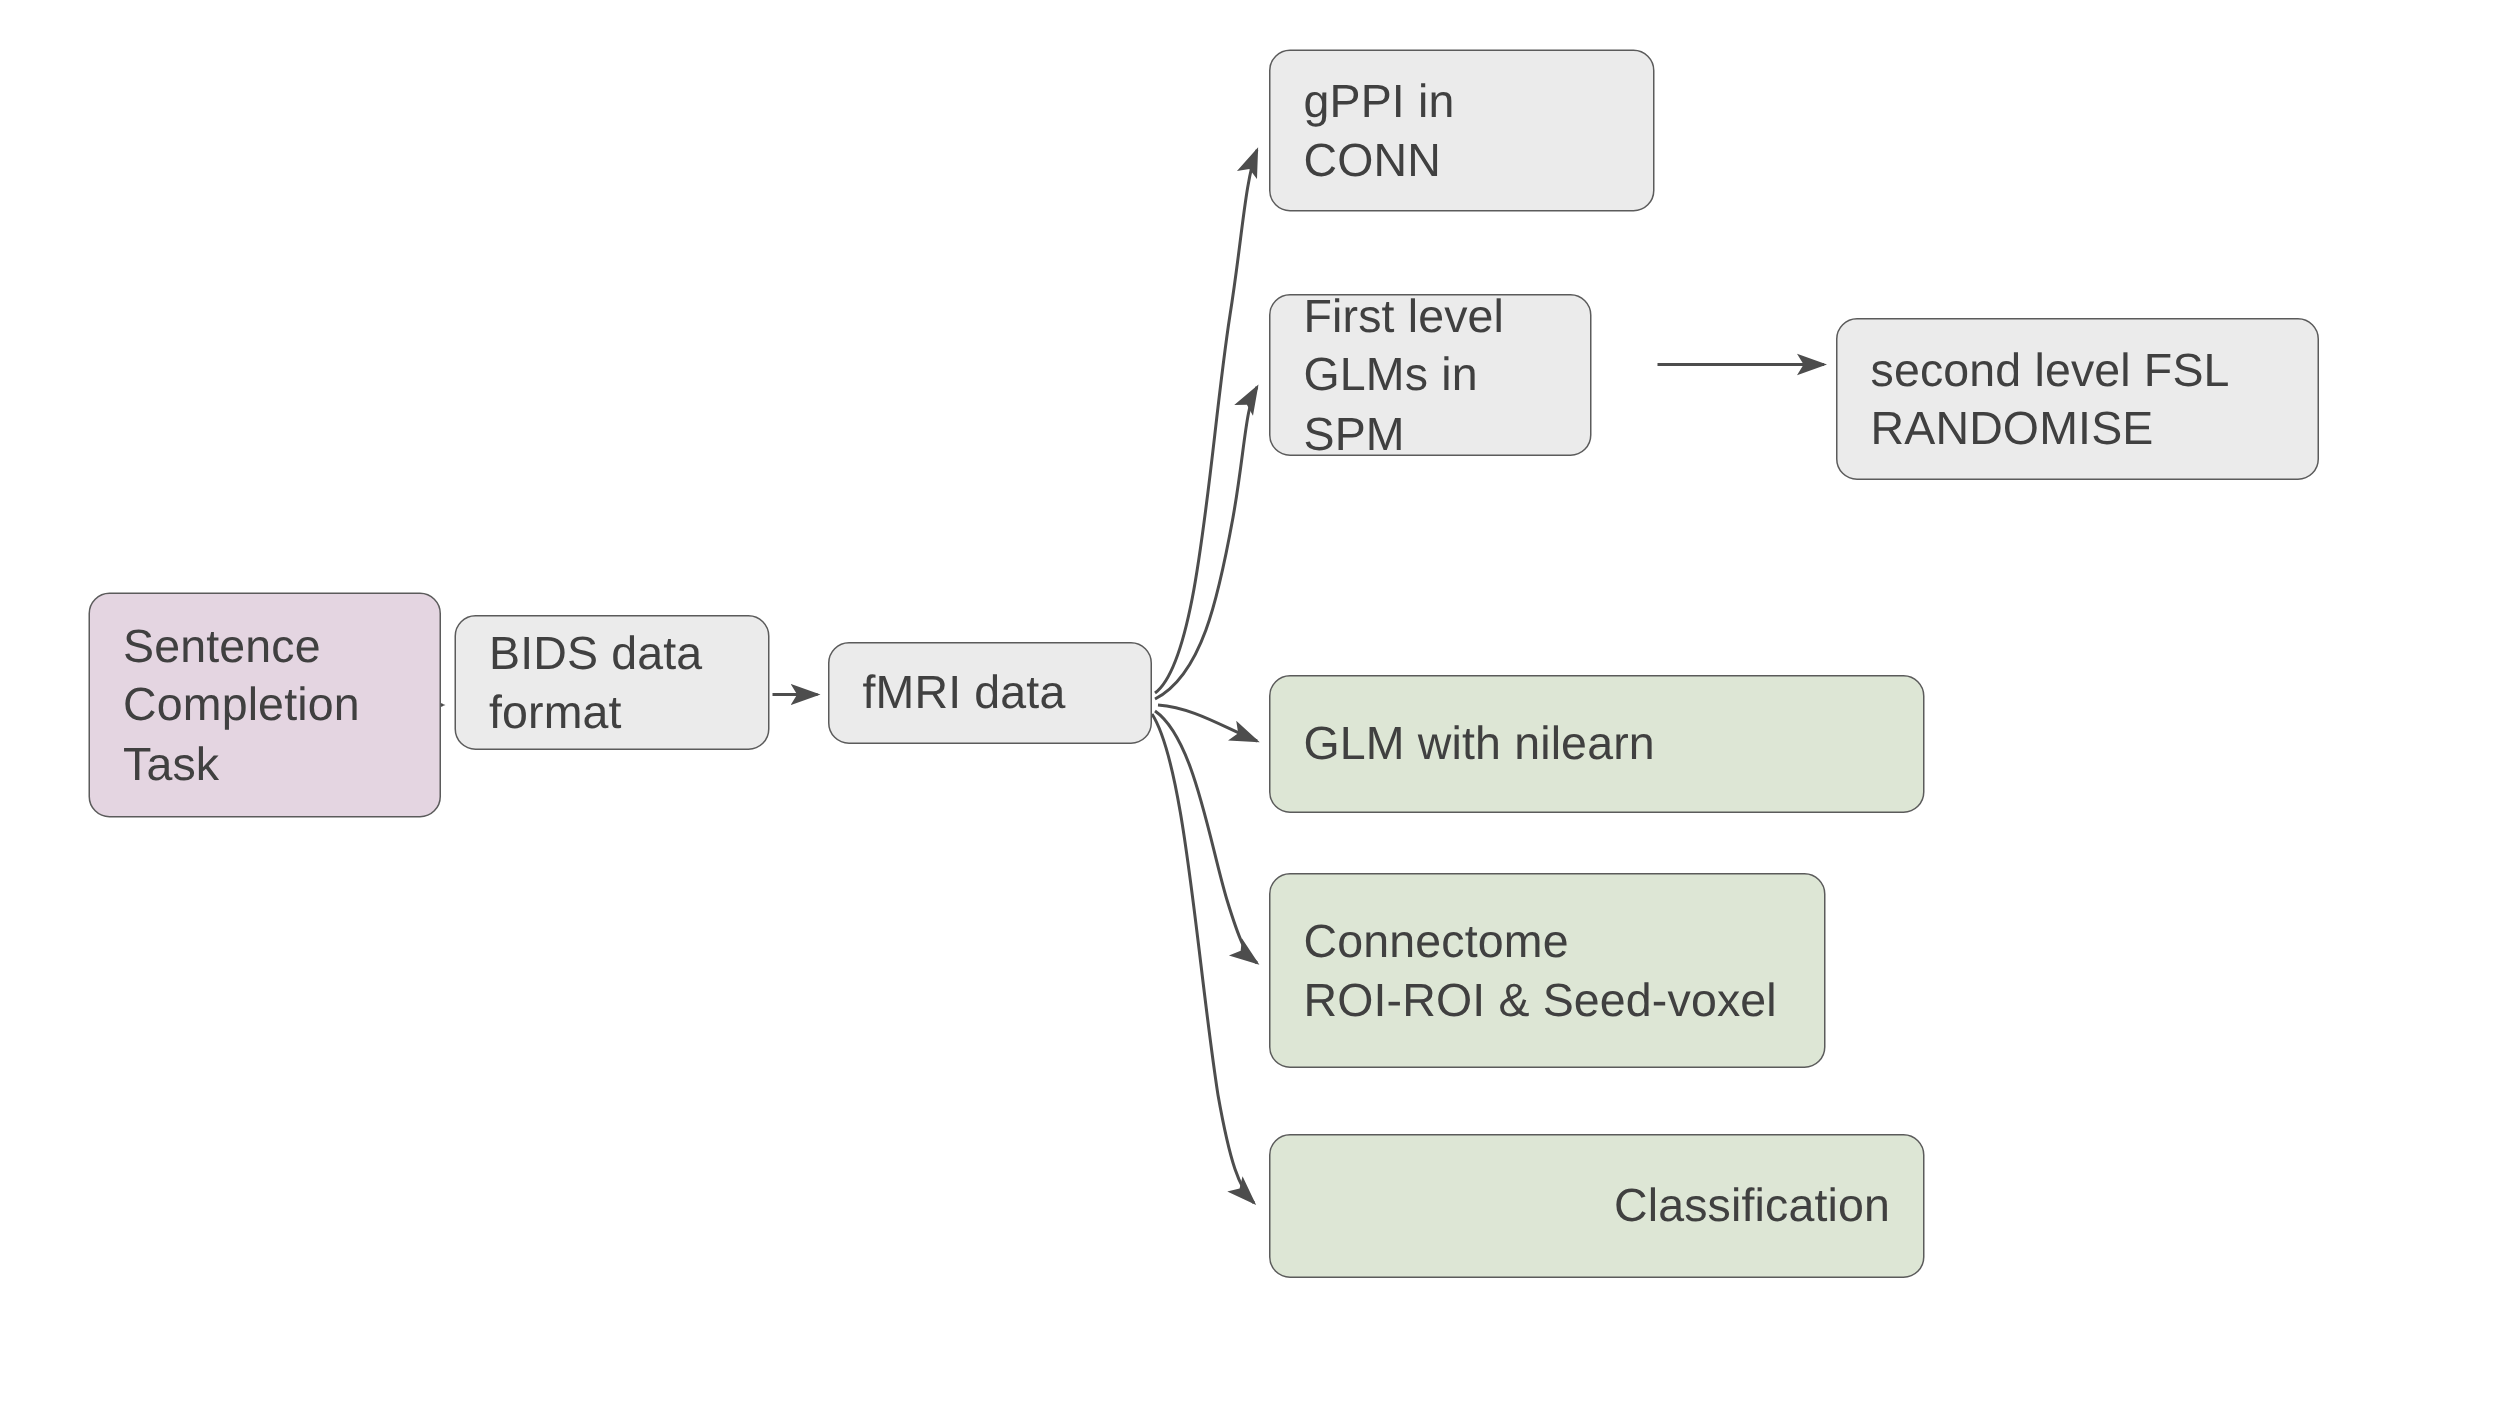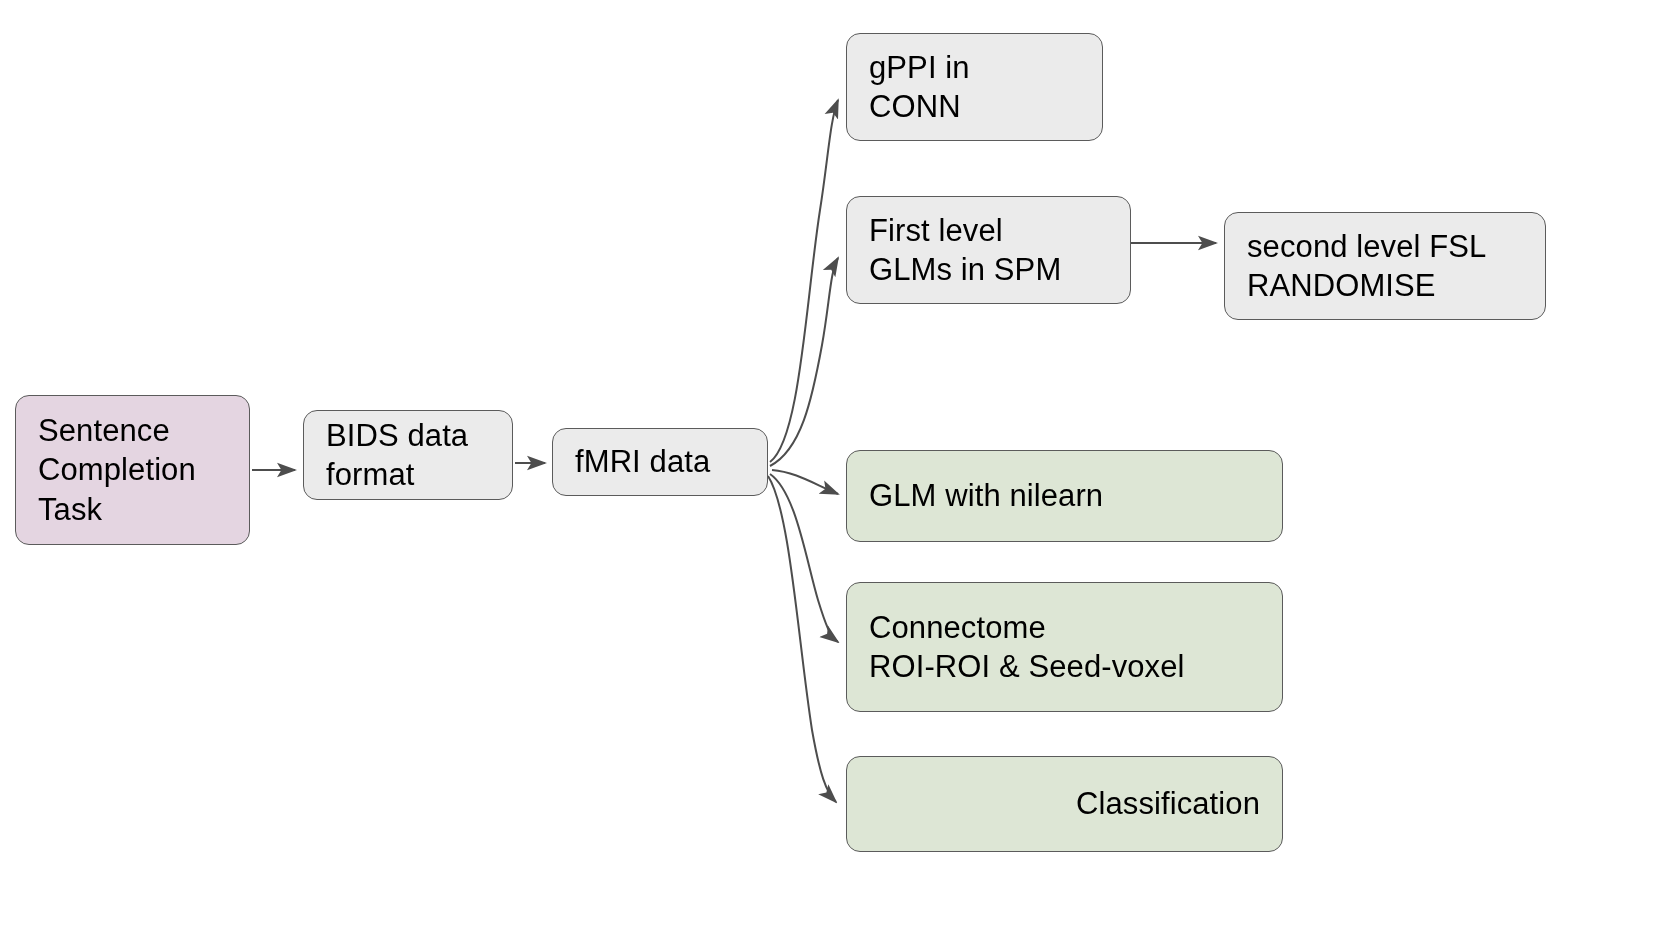--- a/index.html
+++ b/index.html
@@ -26,32 +26,32 @@
   .node {
     position: absolute;
     box-sizing: border-box;
     border: 1.6px solid #5b5b5b;
     border-radius: 14px;
     display: flex;
     flex-direction: column;
     justify-content: center;
     align-items: flex-start;
     padding: 0 22px;
-    color: #000000;
+    color: #404040;
     font-size: 31px;
     line-height: 1.27;
     letter-spacing: 0.1px;
     white-space: pre-line;
   }
   .node .nlabel {
     display: block;
     white-space: pre-line;
   }
   .fill-grey  { background: #ebebeb; }
-  .fill-pink  { background: #e4d5e1; }
+  .fill-pink  { background: #e4d5e1; margin-left: 44px; }
   .fill-green { background: #dde6d5; }
 </style>
 </head>
 <body>
 
 <div id="canvas">
 
   <svg class="edges" viewBox="0 0 1667 935" xmlns="http://www.w3.org/2000/svg">
     <defs>
       <marker id="arrowhead" markerWidth="10" markerHeight="8" refX="9" refY="4" orient="auto" markerUnits="strokeWidth">
@@ -105,35 +105,35 @@
 
   <div class="node fill-grey" style="left:552px; top:428px; width:216px; height:68px;">
     <span class="nlabel">fMRI data</span>
   </div>
 
   <div class="node fill-grey" style="left:846px; top:33px; width:257px; height:108px;">
     <span class="nlabel">gPPI in
 CONN</span>
   </div>
 
-  <div class="node fill-grey" style="left:846px; top:196px; width:285px; height:108px;">
+  <div class="node fill-grey" style="left:846px; top:196px; width:215px; height:108px;">
     <span class="nlabel">First level
 GLMs in SPM</span>
   </div>
 
   <div class="node fill-grey" style="left:1224px; top:196px; width:322px; height:108px;margin-top:16px;">
     <span class="nlabel">second level FSL
 RANDOMISE</span>
   </div>
 
   <div class="node fill-green" style="left:846px; top:450px; width:437px; height:92px;">
     <span class="nlabel">GLM with nilearn</span>
   </div>
 
-  <div class="node fill-green" style="left:846px; top:582px; width:437px; height:130px;">
+  <div class="node fill-green" style="left:846px; top:582px; width:371px; height:130px;">
     <span class="nlabel">Connectome
 ROI-ROI &amp; Seed-voxel</span>
   </div>
 
   <div class="node fill-green" style="left:846px; top:756px; width:437px; height:96px;align-items:flex-end;">
     <span class="nlabel">Classification</span>
   </div>
 
 </div>
 

